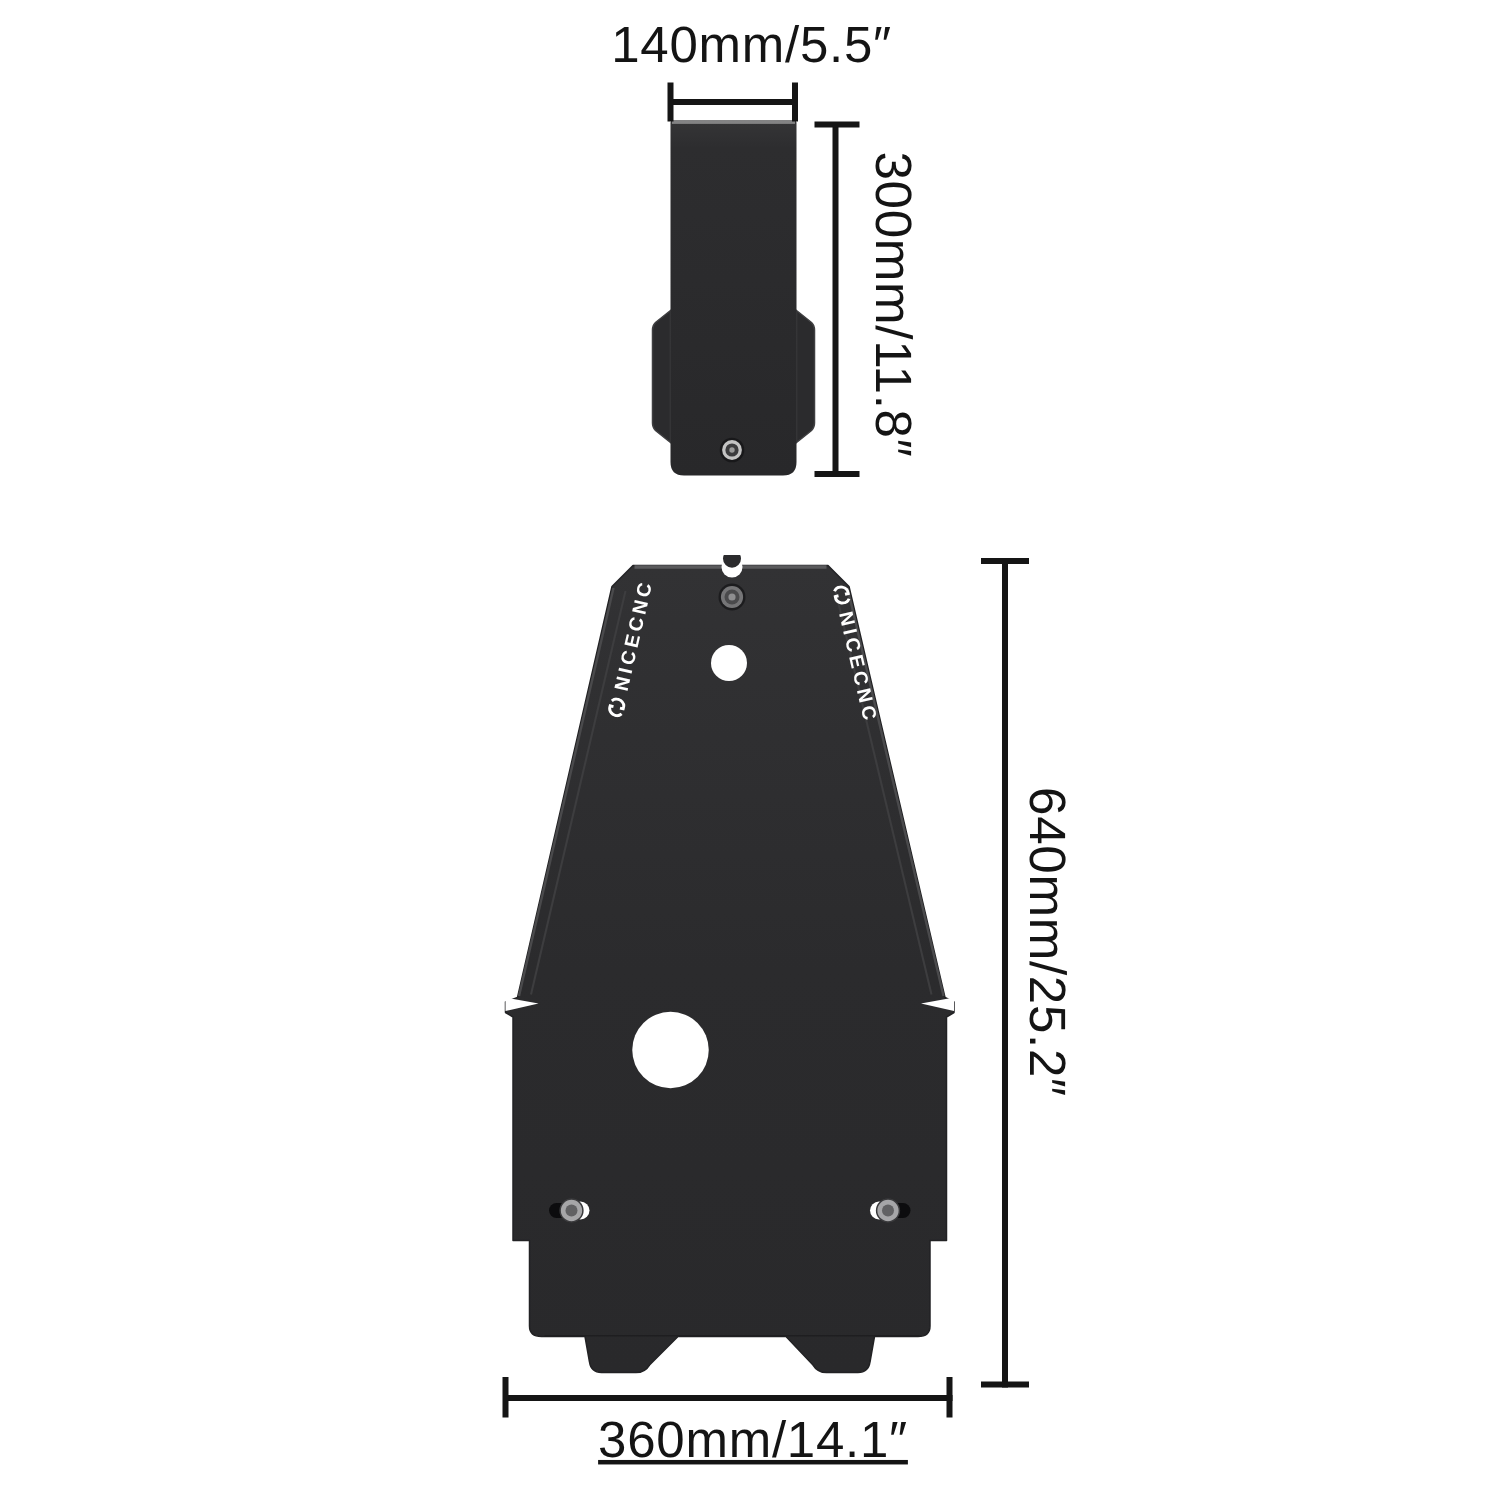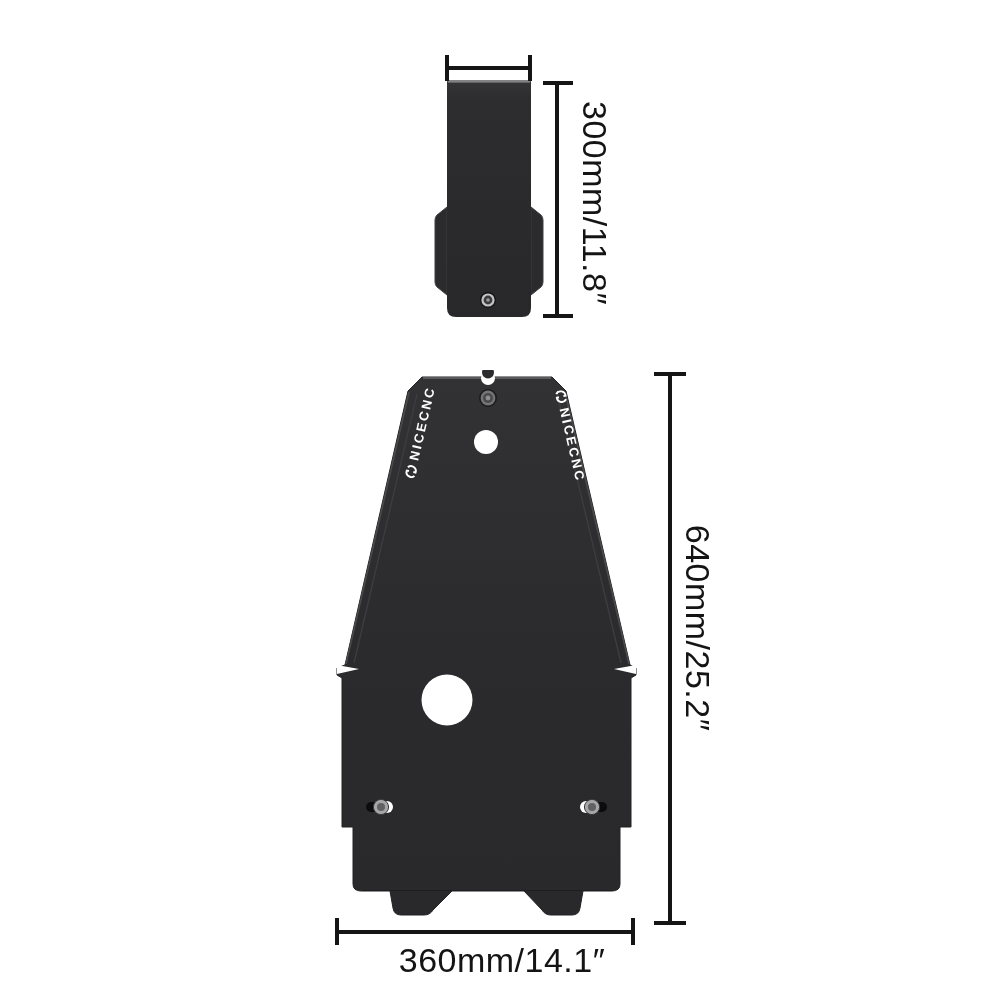--- a/index.html
+++ b/index.html
@@ -130,29 +130,30 @@
     <svg width="13" height="13" viewBox="0 0 14 14">
       <path d="M3.2 11.5 A5.2 5.2 0 0 1 7 2.2 L7 4.6" fill="none" stroke="#ffffff" stroke-width="2.1"></path>
       <path d="M10.8 2.5 A5.2 5.2 0 0 1 7 11.8 L7 9.4" fill="none" stroke="#ffffff" stroke-width="2.1"></path>
     </svg>
     <span class="logo-text">NICECNC</span>
   </div>
 
   <div class="dline" style="left:447px;top:66px;width:85px;height:4px;"></div>
   <div class="dline" style="left:445px;top:55px;width:4px;height:26px;"></div>
   <div class="dline" style="left:528px;top:55px;width:4px;height:26px;"></div>
+  <div class="dlabel" style="left:501px;top:31px;">140mm/5.5″</div>
 
   <div class="dline" style="left:555px;top:83px;width:4px;height:235px;"></div>
   <div class="dline" style="left:543px;top:81px;width:30px;height:4px;"></div>
   <div class="dline" style="left:543px;top:314px;width:30px;height:4px;"></div>
   <div class="dlabel vert" style="left:594px;top:203px;">300mm/11.8″</div>
 
   <div class="dline" style="left:668px;top:374px;width:4px;height:551px;"></div>
   <div class="dline" style="left:654px;top:372px;width:32px;height:4px;"></div>
   <div class="dline" style="left:654px;top:921px;width:32px;height:4px;"></div>
   <div class="dlabel vert" style="left:697px;top:628px;">640mm/25.2″</div>
 
   <div class="dline" style="left:337px;top:930px;width:298px;height:4px;"></div>
   <div class="dline" style="left:335px;top:918px;width:4px;height:27px;"></div>
   <div class="dline" style="left:631px;top:918px;width:4px;height:27px;"></div>
-  <div class="dlabel" style="left:502px;top:961px;">360mm/14.1″</div>
+  <div class="dlabel" style="left:502px;top:961px;text-decoration:underline;">360mm/14.1″</div>
 
 </div>
 
 </body></html>

